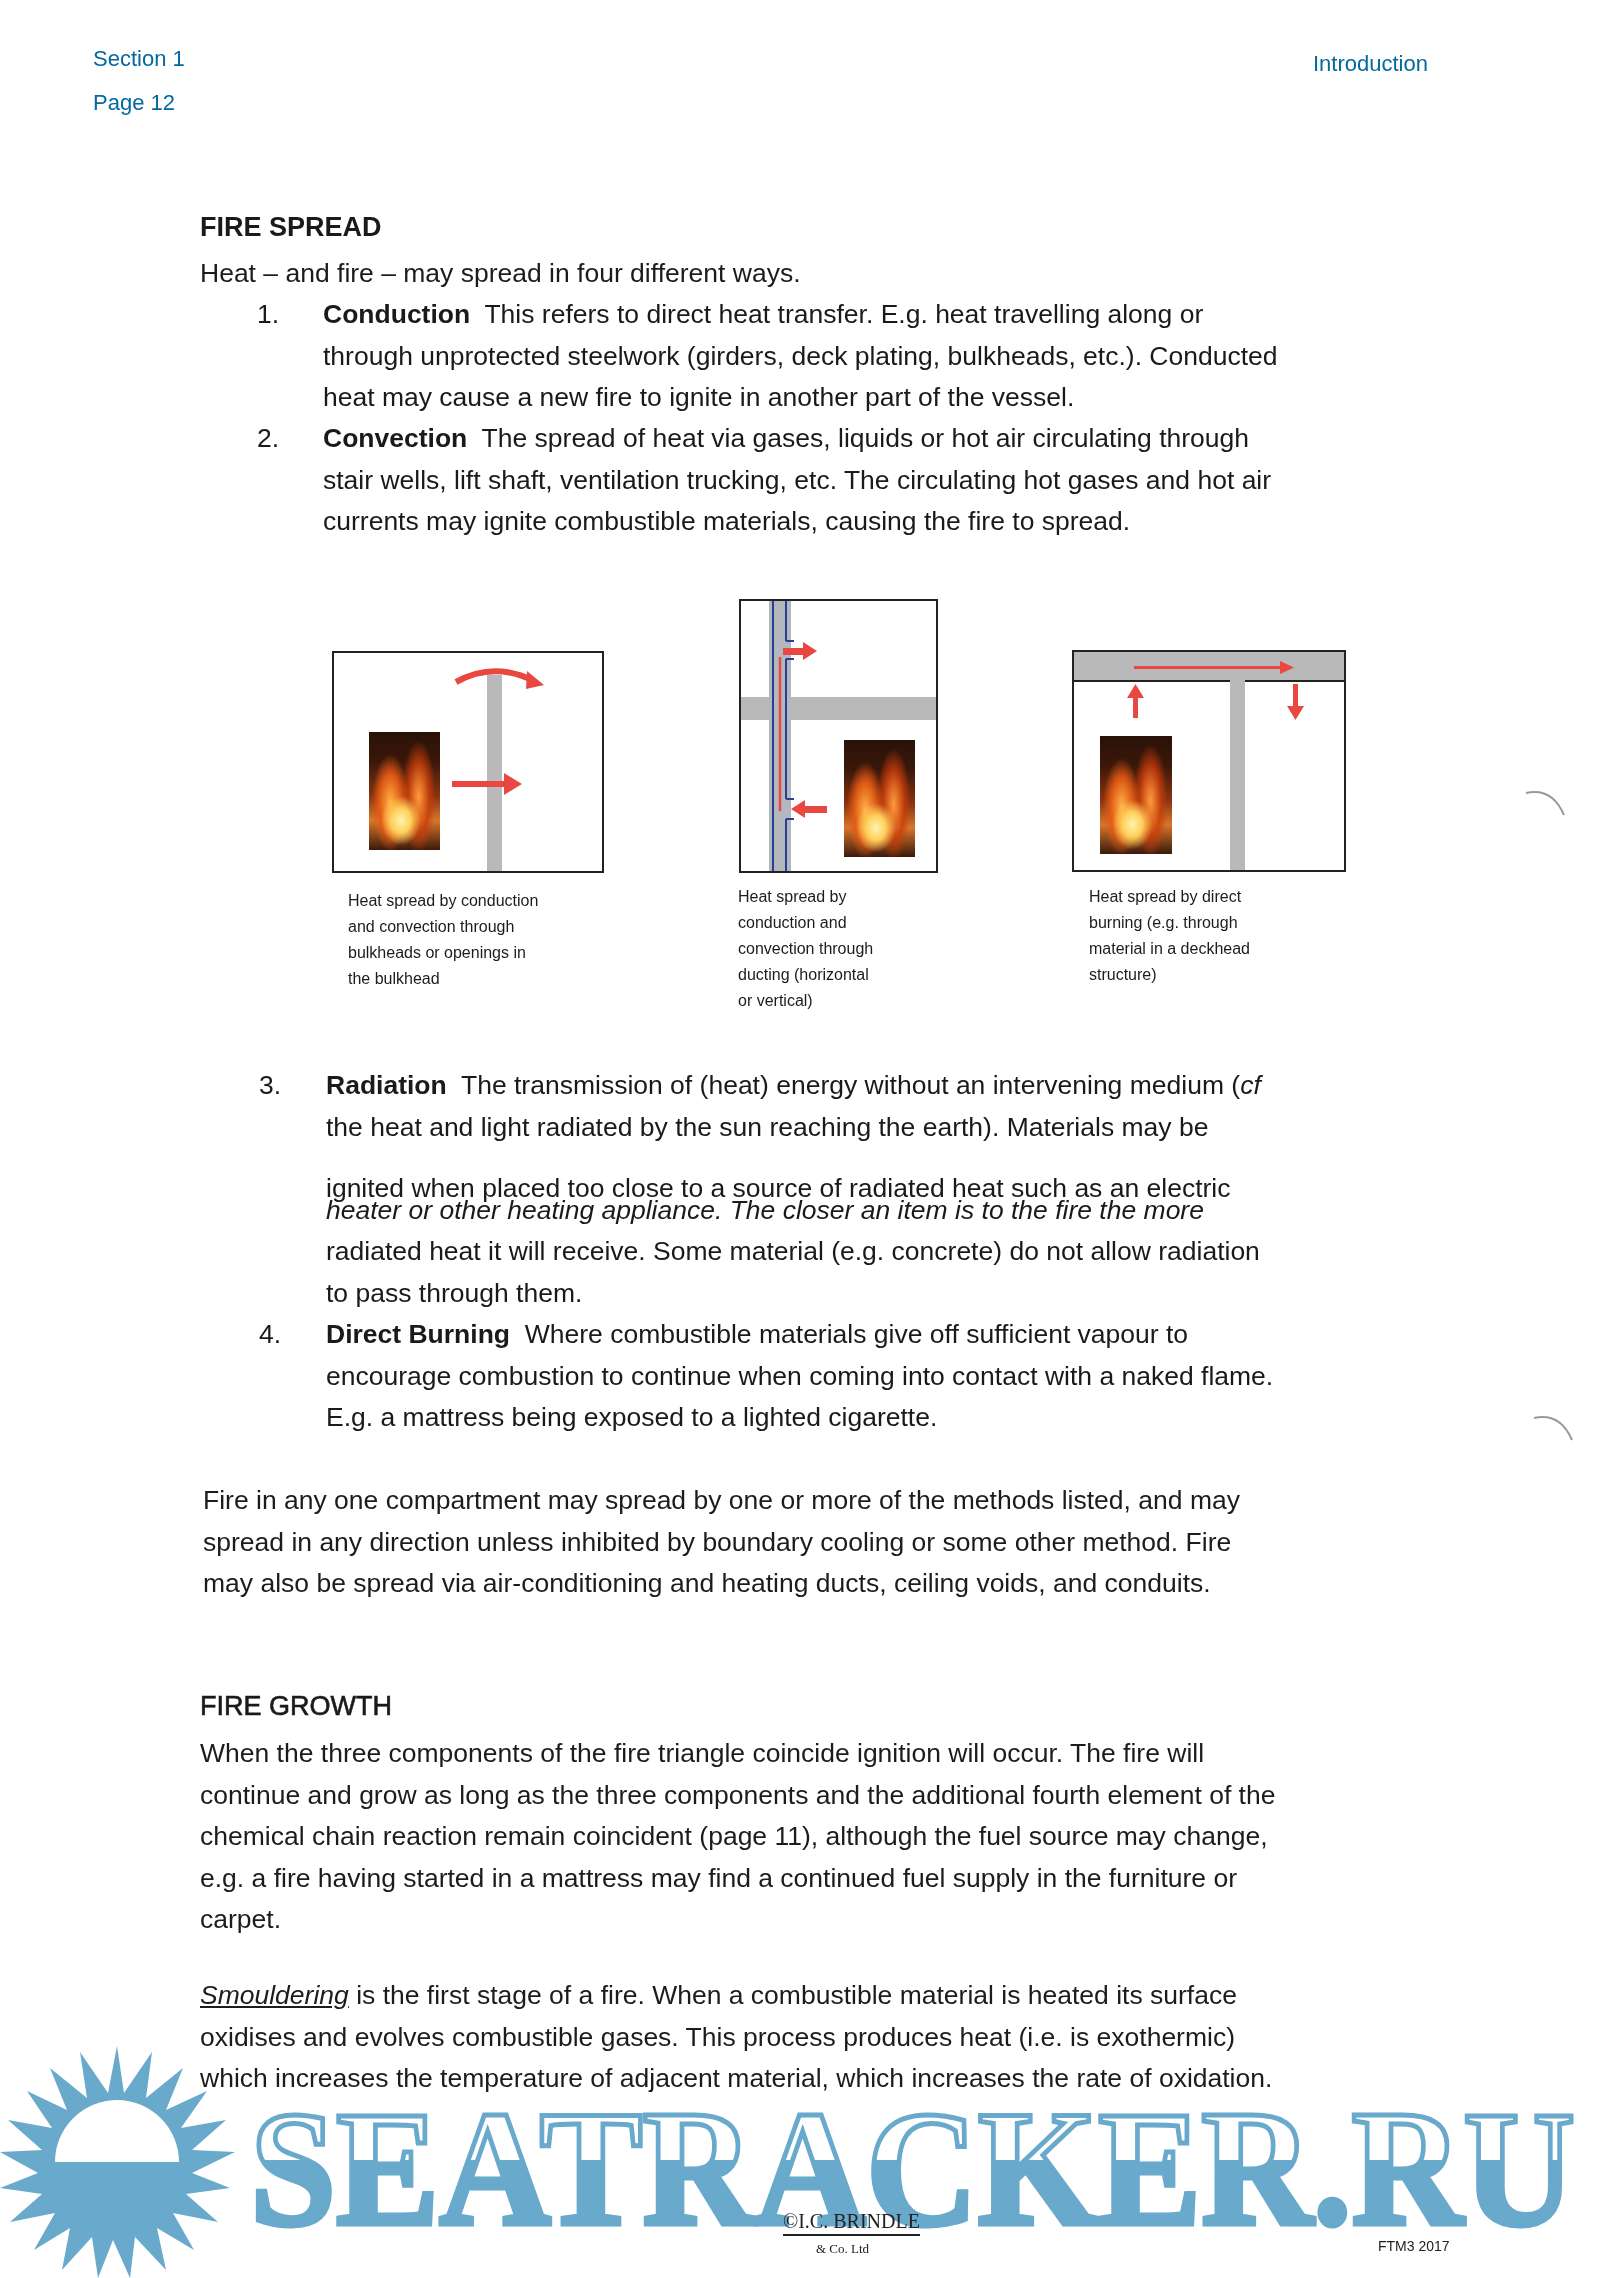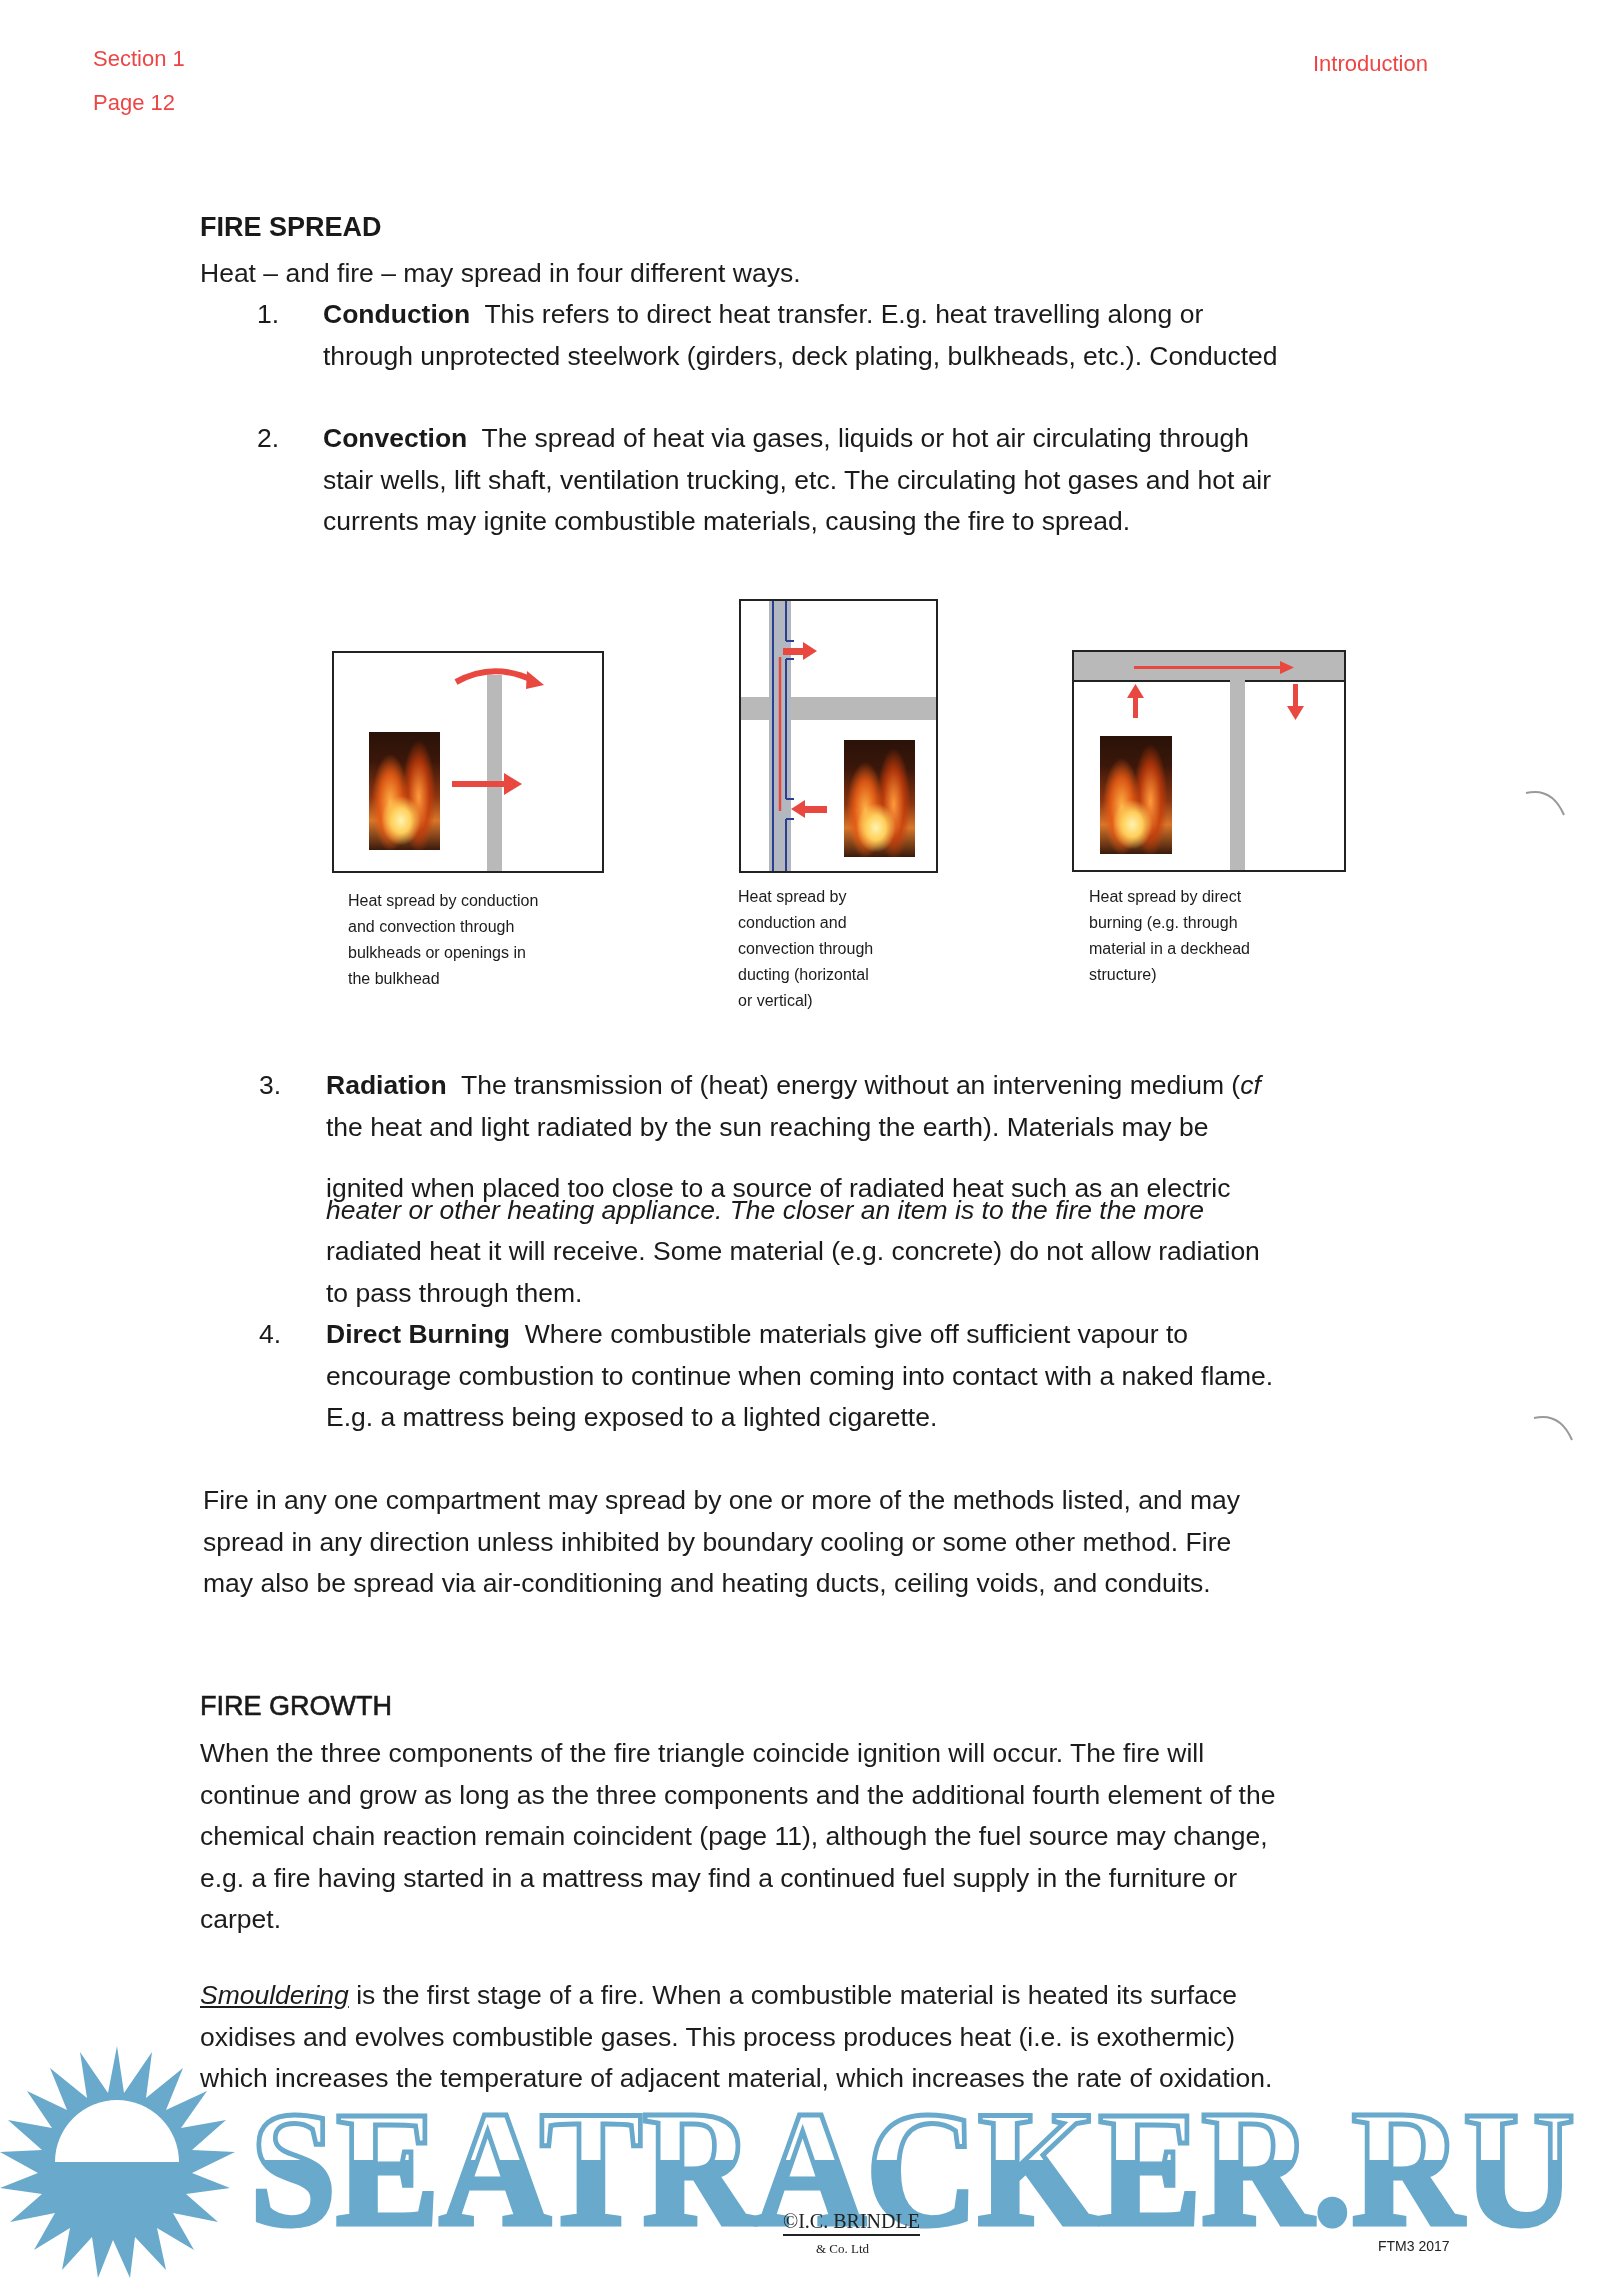--- a/index.html
+++ b/index.html
@@ -1,19 +1,19 @@
 <!DOCTYPE html>
 <html><head>
 <meta charset="utf-8">
 <style>
   html, body { margin:0; padding:0; background:#ffffff; }
   body { width:1599px; height:2278px; position:relative; overflow:hidden;
          font-family:"Liberation Sans", sans-serif; color:#1a1a1a; }
   .abs { position:absolute; white-space:nowrap; }
-  .hdr { font-size:22px; line-height:26px; color:#ef4444; }
+  .hdr { font-size:22px; line-height:26px; color:#0369a1; }
   .h2 { font-size:27px; font-weight:bold; line-height:32px; color:#1a1a1a; }
   .body { font-size:26.5px; line-height:41.5px; color:#1c1c1c; }
   .line { display:block; height:41.5px; }
   .num { position:absolute; left:257px; font-size:26.5px; line-height:41.5px; }
   .item { position:absolute; left:323px; font-size:26.5px; line-height:41.5px; }
   .item b { font-weight:bold; }
   .cap { position:absolute; font-size:16px; line-height:26px; color:#1c1c1c; white-space:nowrap; }
   .box { position:absolute; border:2px solid #222; background:#fff; box-sizing:border-box; overflow:hidden; }
   .gray { position:absolute; background:#b9b9b9; }
   .flame { position:absolute;
@@ -33,20 +33,21 @@
 <div class="abs hdr" style="left:93px; top:90px;">Page 12</div>
 <div class="abs hdr" style="left:1313px; top:51px;">Introduction</div>
 
 <div class="abs h2" style="left:200px; top:211px;">FIRE SPREAD</div>
 <div class="abs body" style="left:200px; top:253px;">Heat – and fire – may spread in four different ways.</div>
 
 <div class="abs" style="left:0; top:294px; width:1599px; height:125px;">
   <span class="num" style="top:0;">1.</span>
   <span class="item" style="top:0;"><b>Conduction</b>&nbsp; <span>This refers to direct heat transfer. E.g. heat travelling along or</span></span>
   <span class="item" style="top:41.5px;">through unprotected steelwork (girders, deck plating, bulkheads, etc.). Conducted</span>
+  <span class="item" style="top:83px;">heat may cause a new fire to ignite in another part of the vessel.</span>
 </div>
 
 <div class="abs" style="left:0; top:418px; width:1599px; height:125px;">
   <span class="num" style="top:0;">2.</span>
   <span class="item" style="top:0;"><b>Convection</b>&nbsp; <span>The spread of heat via gases, liquids or hot air circulating through</span></span>
   <span class="item" style="top:41.5px;">stair wells, lift shaft, ventilation trucking, etc. The circulating hot gases and hot air</span>
   <span class="item" style="top:83px;">currents may ignite combustible materials, causing the fire to spread.</span>
 </div>
 
 <div class="box" style="left:332px; top:651px; width:272px; height:222px;">

